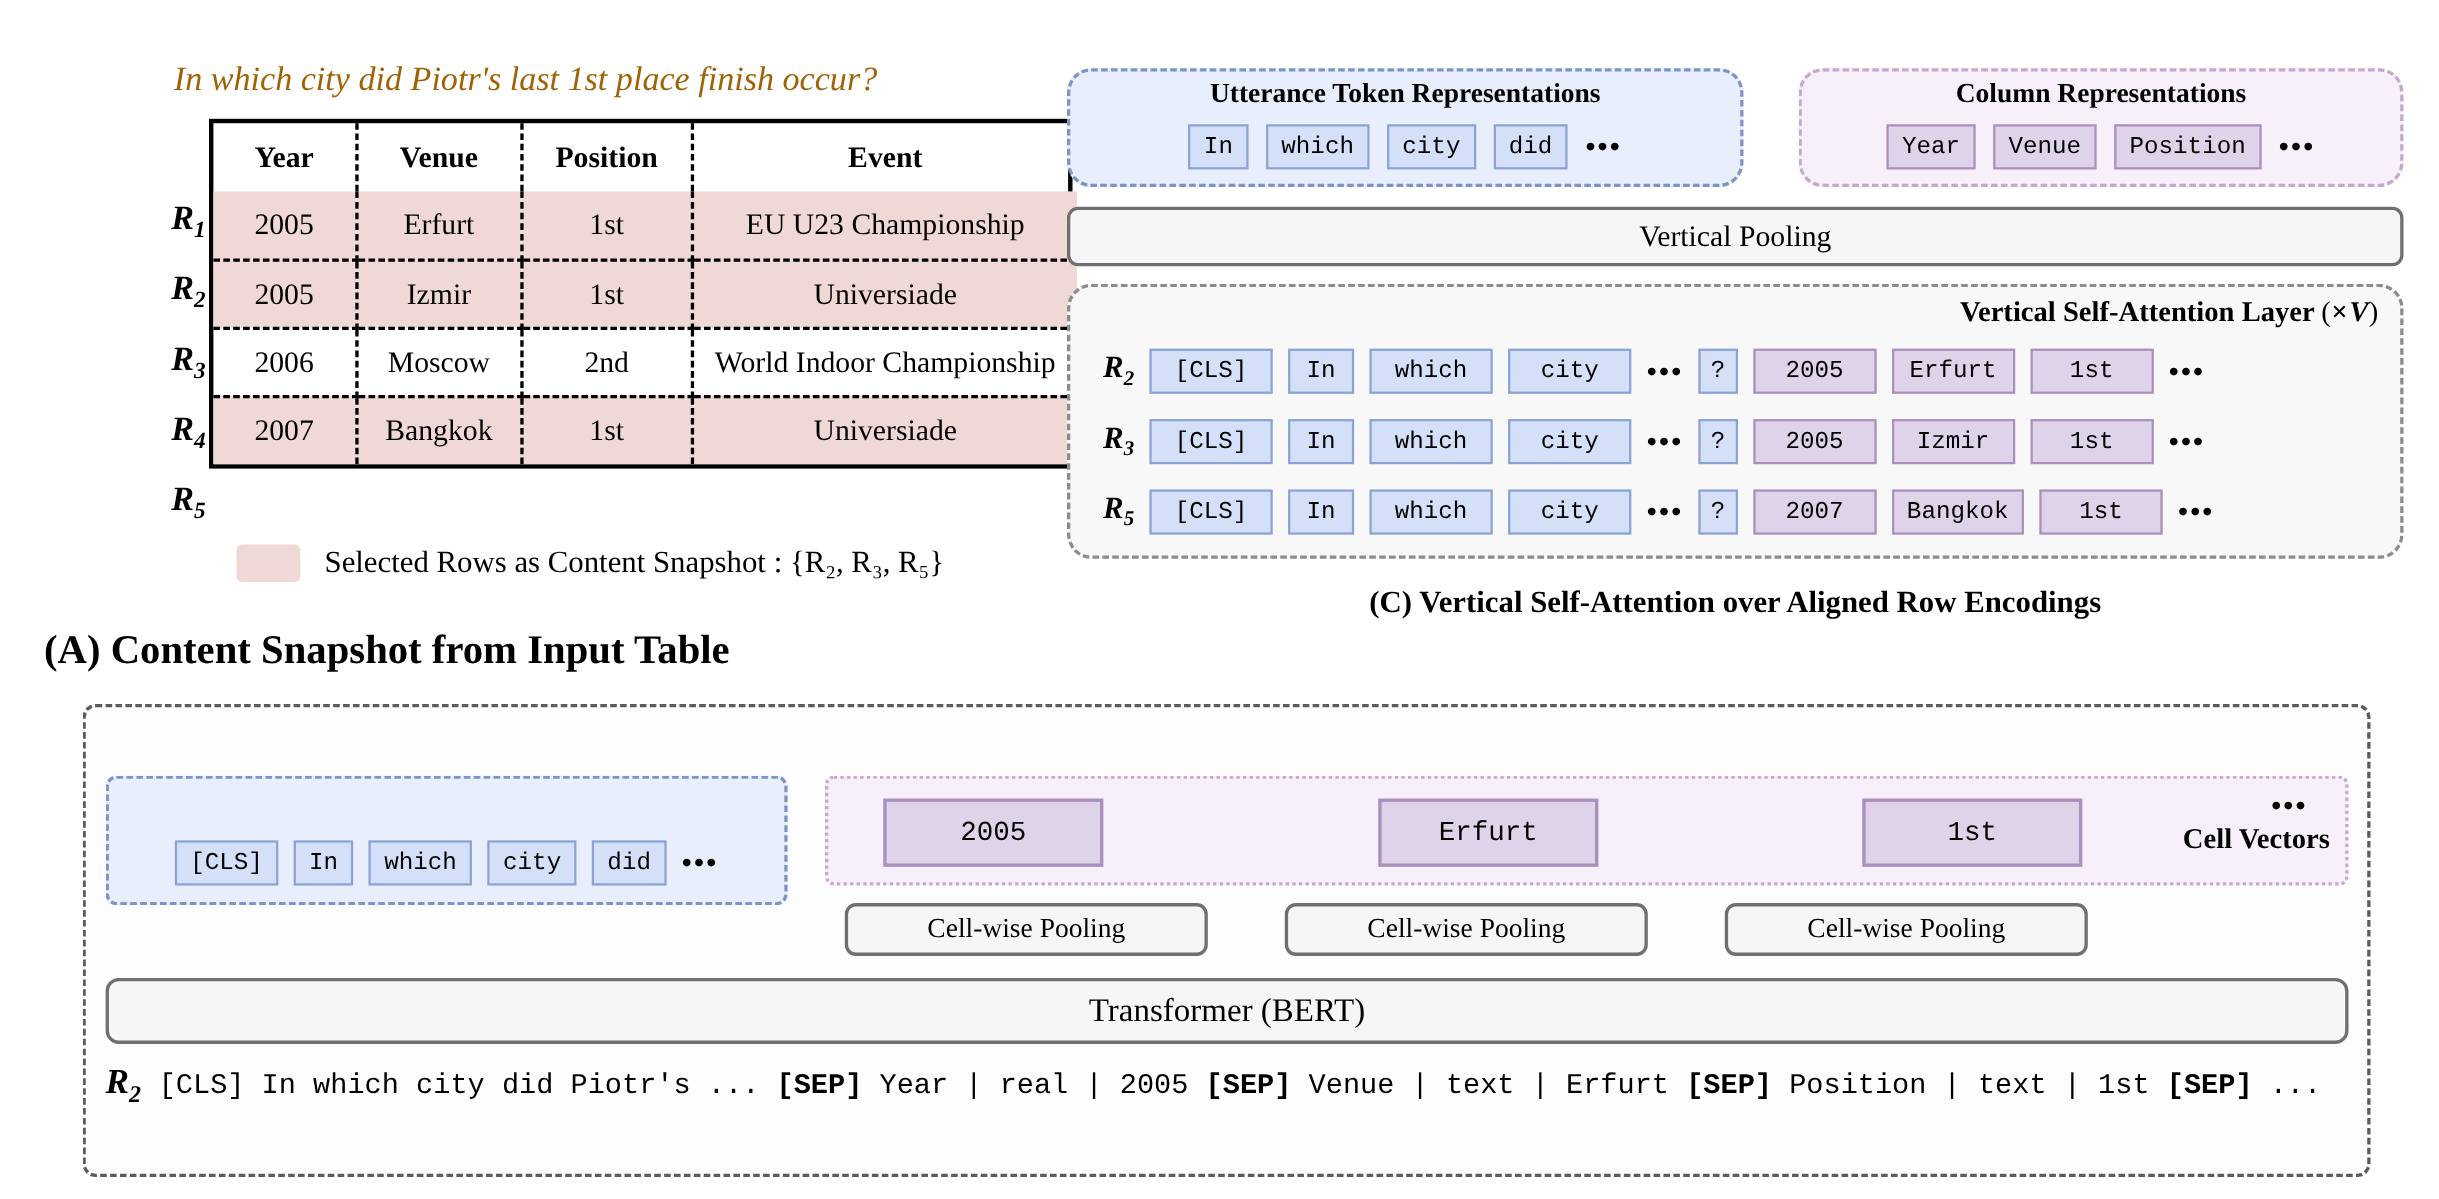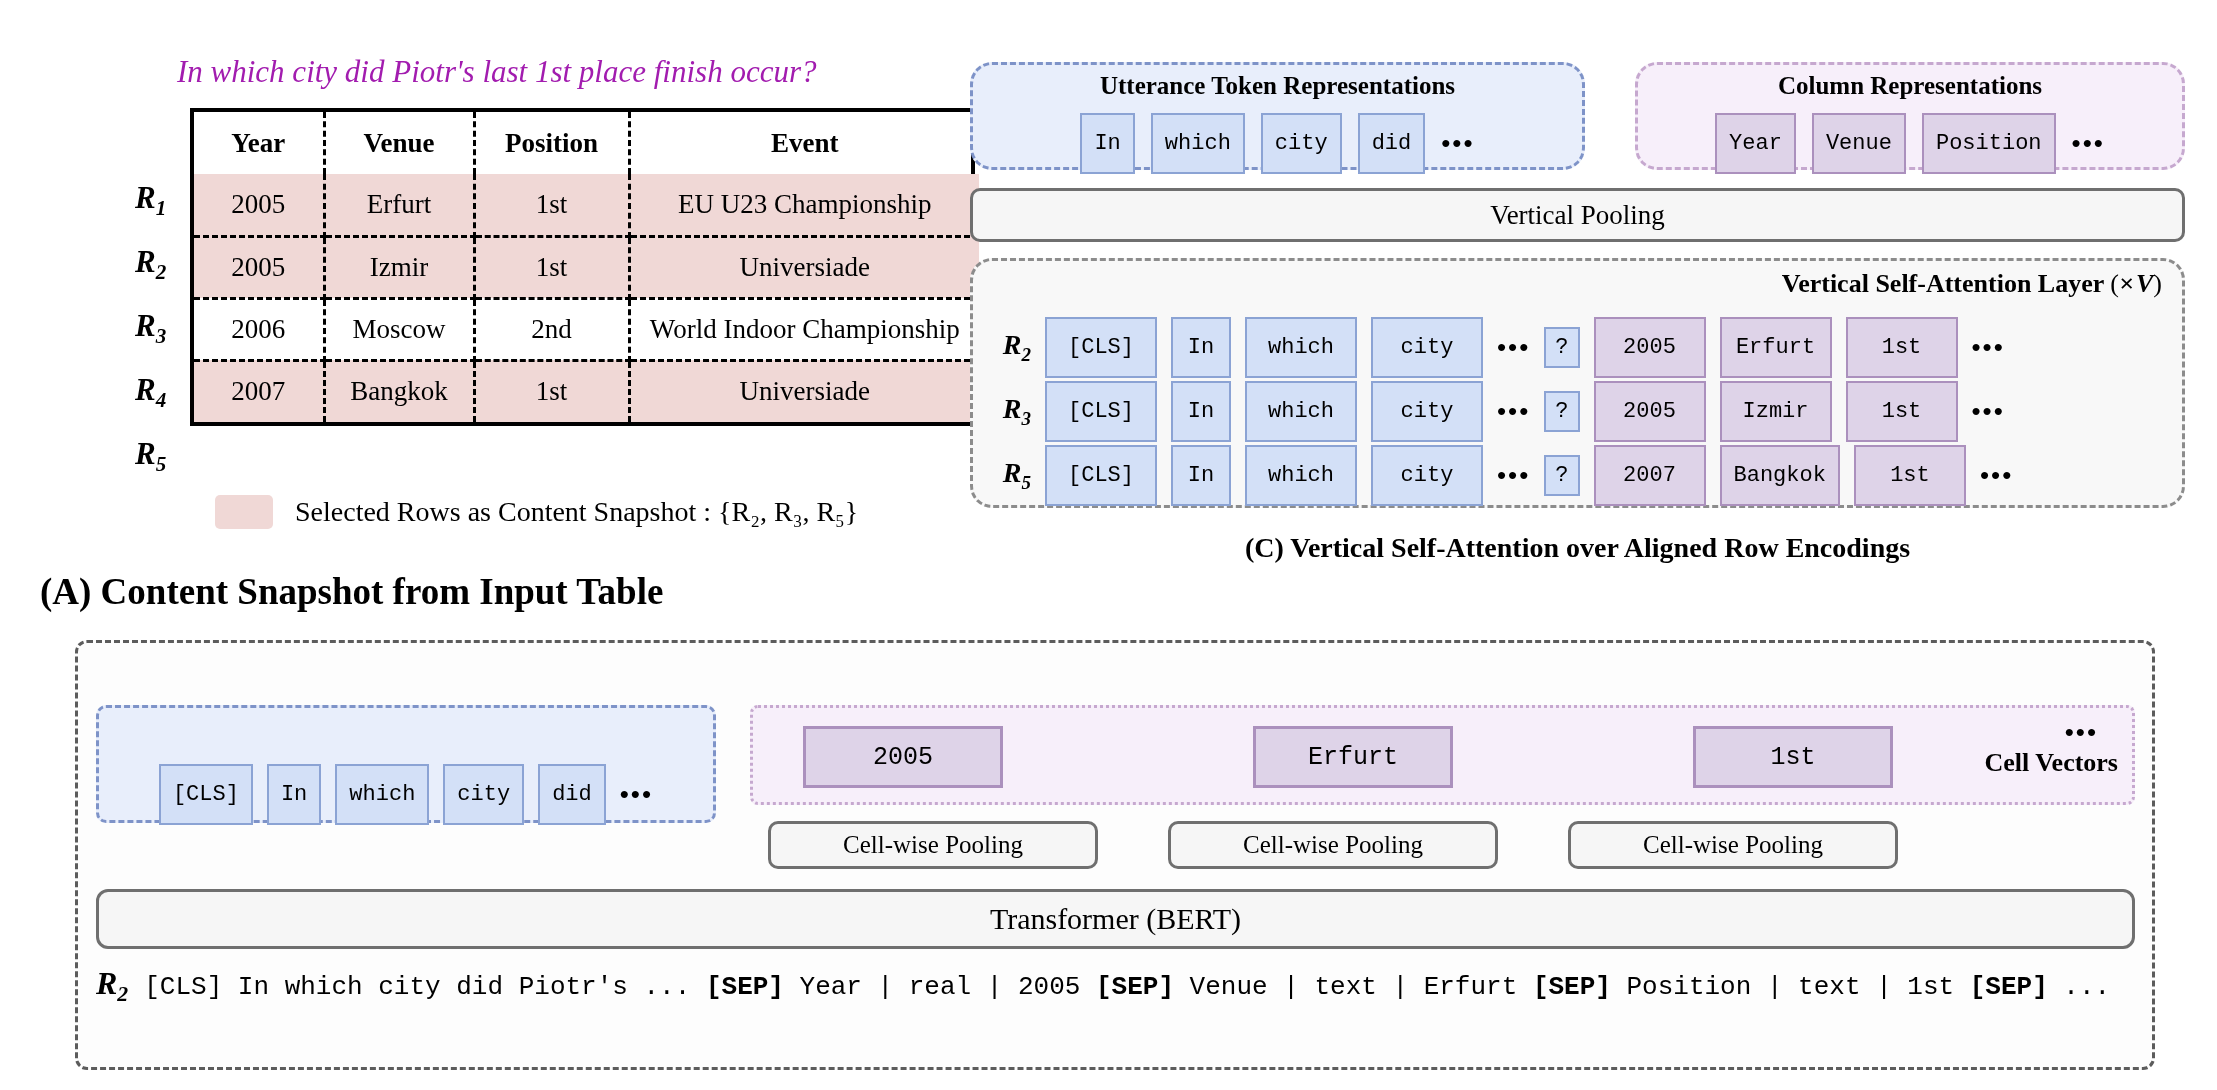--- a/index.html
+++ b/index.html
@@ -14,43 +14,43 @@
   .ital { font-style: italic; }
 
   
   .rv { font-family: "Liberation Serif", serif; font-weight: bold; font-style: italic; white-space: nowrap; }
   .rv sub { font-size: 0.68em; font-weight: bold; font-style: italic; }
 
   
   #panelA { position: absolute; left: 40px; top: 40px; width: 930px; height: 560px; }
 
   #question {
-    position: absolute; left: 137px; top: 14px;
-    font-size: 31px; font-style: italic; color: #a21caf; white-space: nowrap;
+    position: absolute; left: 118px; top: 14px;
+    font-size: 31px; font-style: italic; color: #a16207; white-space: nowrap;
   }
 
   #tableWrap { position: absolute; left: 150px; top: 68px; width: 785px; }
   table#dataTable { border-collapse: collapse; width: 785px; table-layout: fixed; }
   table#dataTable th, table#dataTable td {
     height: 62px; text-align: center; vertical-align: middle;
     font-size: 27px; color: #000;
     border-right: 3px dashed #000;
     border-bottom: 3px dashed #000;
     padding: 0 4px;
   }
   table#dataTable th { font-weight: bold; font-size: 27px; }
   table#dataTable th:last-child, table#dataTable td:last-child { border-right: none; }
   table#dataTable tr:last-child th, table#dataTable tr:last-child td { border-bottom: none; }
   #tableWrap { border-left: 4px solid #000; border-top: 4px solid #000;
                border-right: 4px solid #000; border-bottom: 4px solid #000; }
   tr.sel td { background: #f0d8d6; }
 
   .rowlabel {
     position: absolute; left: 95px; font-size: 31px;
-    width: 52px; text-align: left;
+    width: 52px; text-align: right;
   }
 
   #legend { position: absolute; left: 175px; top: 455px; display: flex; align-items: center; }
   #legendSwatch { width: 58px; height: 34px; background: #f0d8d6; border-radius: 5px; }
   #legendText { margin-left: 22px; font-size: 28px; white-space: nowrap; }
 
   #capA { position: absolute; left: 0; top: 530px; width: 930px; text-align: left;
           font-size: 37px; font-weight: bold; }
 
   
@@ -63,21 +63,21 @@
   #colBox { left: 665px; top: 22px; width: 550px; height: 108px;
             background: #f7effa; border-color: #c6a8cf; }
   .boxTitle { position: absolute; left: 0; width: 100%; top: 7px; text-align: center;
               font-size: 25px; font-weight: bold; }
 
   .tokrow { position: absolute; left: 0; width: 100%; top: 48px;
             display: flex; align-items: center; justify-content: center; gap: 16px; }
 
   .tok {
     font-family: "Liberation Mono", monospace; font-size: 22px;
-    padding: 16px 12px; min-width: 54px; text-align: center;
+    padding: 6px 12px; min-width: 54px; text-align: center;
     background: #d3e0f7; border: 2px solid #8ba3d4;
   }
   .tok.cell { background: #ded3e8; border-color: #ab90bd; }
   .ell { font-size: 26px; font-weight: bold; letter-spacing: 2px; }
 
   #vpool {
     position: absolute; left: 0; top: 148px; width: 1215px; height: 54px;
     border: 3px solid #6f6f6f; border-radius: 10px; background: #f6f6f6;
     display: flex; align-items: center; justify-content: center;
     font-size: 27px;

